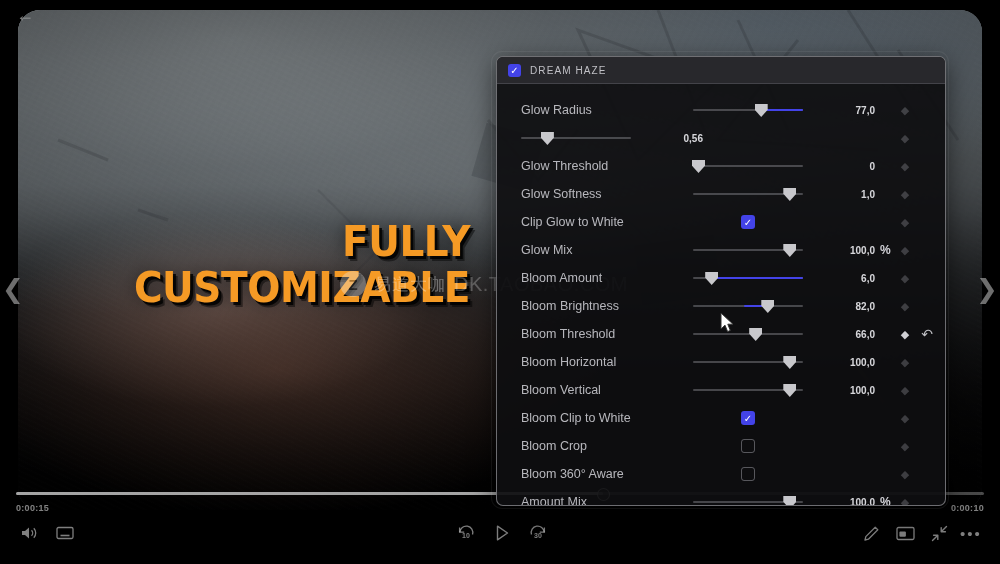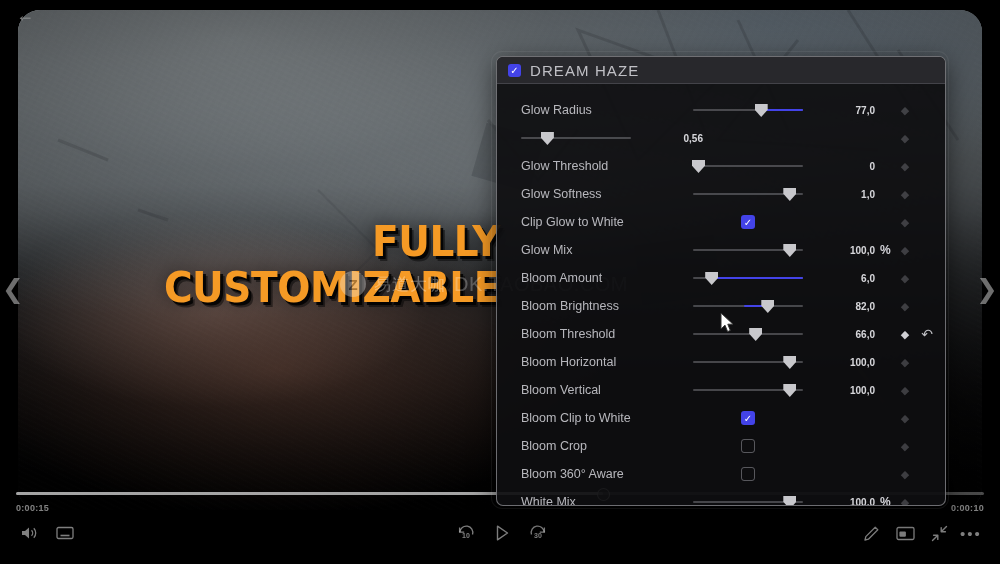--- a/index.html
+++ b/index.html
@@ -44,21 +44,21 @@
   
   #video-dim{
     position:absolute;inset:0;
     background:
       radial-gradient(120% 100% at 50% 40%, rgba(0,0,0,0) 0%, rgba(0,0,0,.28) 62%, rgba(0,0,0,.72) 100%),
       linear-gradient(180deg, rgba(0,0,0,.30) 0%, rgba(0,0,0,.10) 35%, rgba(0,0,0,.42) 100%);
   }
 
   
   #headline{
-    position:absolute;left:80px;top:222px;width:420px;
+    position:absolute;left:50px;top:222px;width:420px;
     text-align:right;
     pointer-events:none;
   }
   #headline .line{
     display:block;
     font-family:"DejaVu Sans","Liberation Sans",sans-serif;
     font-weight:700;font-style:normal;
     letter-spacing:-0.5px;
     line-height:.96;
     transform:scaleX(.93);
@@ -148,21 +148,21 @@
     overflow:hidden;
     box-shadow:0 6px 26px rgba(0,0,0,.6);
   }
   #panel-header{
     height:26px;display:flex;align-items:center;gap:9px;
     padding:0 11px;
     background:rgba(42,42,46,.95);
     border-bottom:1px solid rgba(70,70,76,.9);
   }
   #panel-title{
-    font-size:15px;color:rgba(205,205,210,.92);
+    font-size:10px;color:rgba(205,205,210,.92);
     letter-spacing:1.1px;font-weight:400;
   }
   .chk{
     width:13px;height:13px;border-radius:3px;flex:0 0 auto;
     display:flex;align-items:center;justify-content:center;
     box-sizing:border-box;
   }
   .chk.on{background:#4343e8;}
   .chk.off{background:transparent;border:1px solid rgba(150,150,156,.55);}
   .chk .tick{
@@ -497,21 +497,21 @@
         <div class="row">
           <div class="r-label">Bloom 360° Aware</div>
           <div class="r-check">
             <div class="chk off"></div>
           </div>
           <div class="r-value"></div>
           <div class="r-unit"></div>
           <div class="r-kf">◆</div>
         </div>
         <div class="row">
-          <div class="r-label">White Mix</div>
+          <div class="r-label">Amount Mix</div>
           <div class="r-slider">
             <div class="s-track"></div>
             <div class="s-handle" style="left: 88%;"></div>
           </div>
           <div class="r-value">100,0</div>
           <div class="r-unit">%</div>
           <div class="r-kf">◆</div>
         </div>
       </div>
   </div>

